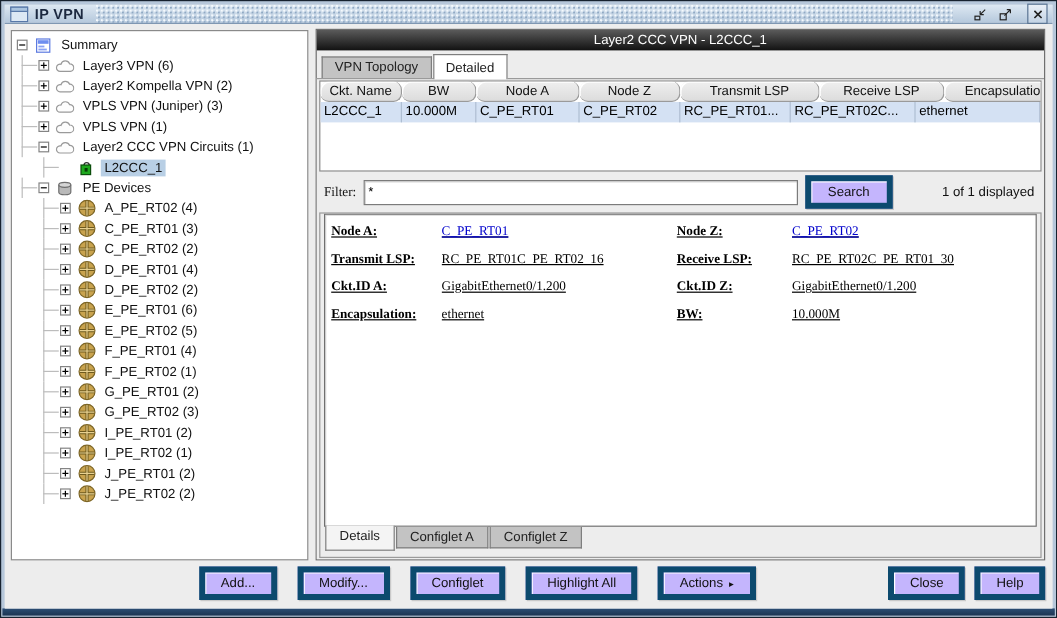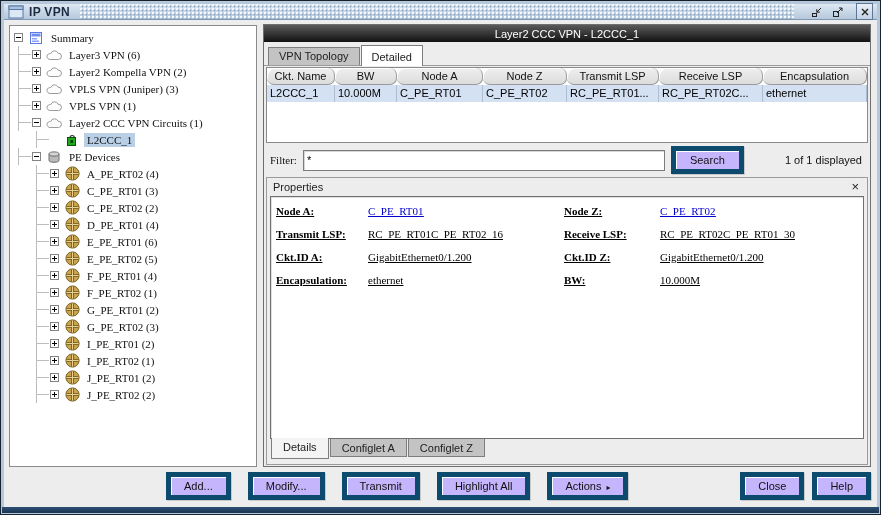--- a/index.html
+++ b/index.html
@@ -39,21 +39,21 @@
   .ctrl.boxed{ background:linear-gradient(#e9eff7,#c3d3e4); border:1px solid #5c7694; margin-left:10px; }
 
   
   .body{ flex:1; position:relative; background:#ededed; }
 
   
   .tree-panel{
     position:absolute; left:5px; top:5px; width:248px; bottom:40px;
     background:#fff; border:1px solid #8a8a8a; overflow:hidden; padding-top:3px;
   }
-  .trow-item{ height:17px; display:flex; align-items:center; position:relative; font-size:11px; color:#111; cursor:default;font-family:Liberation Serif, serif; }
+  .trow-item{ height:17px; display:flex; align-items:center; position:relative; font-size:11px; color:#111; cursor:default; }
   .trow-item.d0{ padding-left:4px; }
   .trow-item.d1{ padding-left:22px; }
   .trow-item.d2{ padding-left:40px; }
   .trow-item.d1::before, .trow-item.d2::before{
     content:''; position:absolute; top:0; bottom:0; width:1px; background:#bcbcbc;
   }
   .trow-item.d1::before{ left:8px; }
   .trow-item.d2::before{ left:26px; }
   .trow-item.d1::after, .trow-item.d2::after{
     content:''; position:absolute; top:8px; height:1px; width:13px; background:#bcbcbc;
@@ -308,20 +308,31 @@
           </div>
           <div class="trow-item d2">
             <span class="exp plus"></span>
             <span class="ticon">
               <svg width="15" height="15" viewBox="0 0 15 15">
                 <circle cx="7.5" cy="7.5" r="6.6" fill="#c9a34e" stroke="#7c6526"></circle>
                 <path d="M7.5,1.5 v12 M1.5,7.5 h12" stroke="#6e5a1e" stroke-width="2.6"></path>
                 <path d="M7.5,1.5 v12 M1.5,7.5 h12" stroke="#e8d191" stroke-width="1"></path>
               </svg>
             </span>
+            <span class="tlabel">D_PE_RT02 (2)</span>
+          </div>
+          <div class="trow-item d2">
+            <span class="exp plus"></span>
+            <span class="ticon">
+              <svg width="15" height="15" viewBox="0 0 15 15">
+                <circle cx="7.5" cy="7.5" r="6.6" fill="#c9a34e" stroke="#7c6526"></circle>
+                <path d="M7.5,1.5 v12 M1.5,7.5 h12" stroke="#6e5a1e" stroke-width="2.6"></path>
+                <path d="M7.5,1.5 v12 M1.5,7.5 h12" stroke="#e8d191" stroke-width="1"></path>
+              </svg>
+            </span>
             <span class="tlabel">E_PE_RT01 (6)</span>
           </div>
           <div class="trow-item d2">
             <span class="exp plus"></span>
             <span class="ticon">
               <svg width="15" height="15" viewBox="0 0 15 15">
                 <circle cx="7.5" cy="7.5" r="6.6" fill="#c9a34e" stroke="#7c6526"></circle>
                 <path d="M7.5,1.5 v12 M1.5,7.5 h12" stroke="#6e5a1e" stroke-width="2.6"></path>
                 <path d="M7.5,1.5 v12 M1.5,7.5 h12" stroke="#e8d191" stroke-width="1"></path>
               </svg>
@@ -425,21 +436,21 @@
             <div class="tab active">Detailed</div>
           </div>
         <div class="tab-body">
 
           <div class="table-wrap">
             <div class="thead">
                 <div class="th" style="width: 68px;">Ckt. Name</div>
                 <div class="th" style="width: 62px;">BW</div>
                 <div class="th" style="width: 86px;">Node A</div>
                 <div class="th" style="width: 84px;">Node Z</div>
-                <div class="th" style="width: 92px;">Transmit LSP</div>
+                <div class="th" style="width: 116px;">Transmit LSP</div>
                 <div class="th" style="width: 104px;">Receive LSP</div>
                 <div class="th" style="width: 104px;">Encapsulation</div>
               </div>
             <div class="trow">
                 <div class="td" style="width: 68px;">L2CCC_1</div>
                 <div class="td" style="width: 62px;">10.000M</div>
                 <div class="td" style="width: 86px;">C_PE_RT01</div>
                 <div class="td" style="width: 84px;">C_PE_RT02</div>
                 <div class="td" style="width: 92px;">RC_PE_RT01...</div>
                 <div class="td" style="width: 104px;">RC_PE_RT02C...</div>
@@ -448,24 +459,20 @@
           </div>
 
           <div class="filter-row">
             <label>Filter:</label>
             <input class="filter-input" value="*" style="">
             <button class="btn search-btn">Search</button>
             <span class="filter-status">1 of 1 displayed</span>
           </div>
 
           <div class="props">
-            <div class="props-header">
-              <span>Properties</span>
-              <span class="props-close">×</span>
-            </div>
             <div class="props-content">
               <div class="fgrid">
                   <span class="plabel">Node A:</span>
                   <span class="pvalue plink">C_PE_RT01</span>
                   <span class="plabel">Node Z:</span>
                   <span class="pvalue plink">C_PE_RT02</span>
                   <span class="plabel">Transmit LSP:</span>
                   <span class="pvalue">RC_PE_RT01C_PE_RT02_16</span>
                   <span class="plabel">Receive LSP:</span>
                   <span class="pvalue">RC_PE_RT02C_PE_RT01_30</span>
@@ -486,21 +493,21 @@
               </div>
           </div>
 
         </div>
       </div>
 
       <div class="btnrow">
         <div class="left-btns">
             <button class="btn">Add...</button>
             <button class="btn">Modify...</button>
-            <button class="btn">Transmit</button>
+            <button class="btn">Configlet</button>
             <button class="btn">Highlight All</button>
             <button class="btn">Actions<span class="menu-arrow">▸</span></button>
           </div>
         <div class="right-btns">
             <button class="btn">Close</button>
             <button class="btn">Help</button>
           </div>
       </div>
 
     </div>

